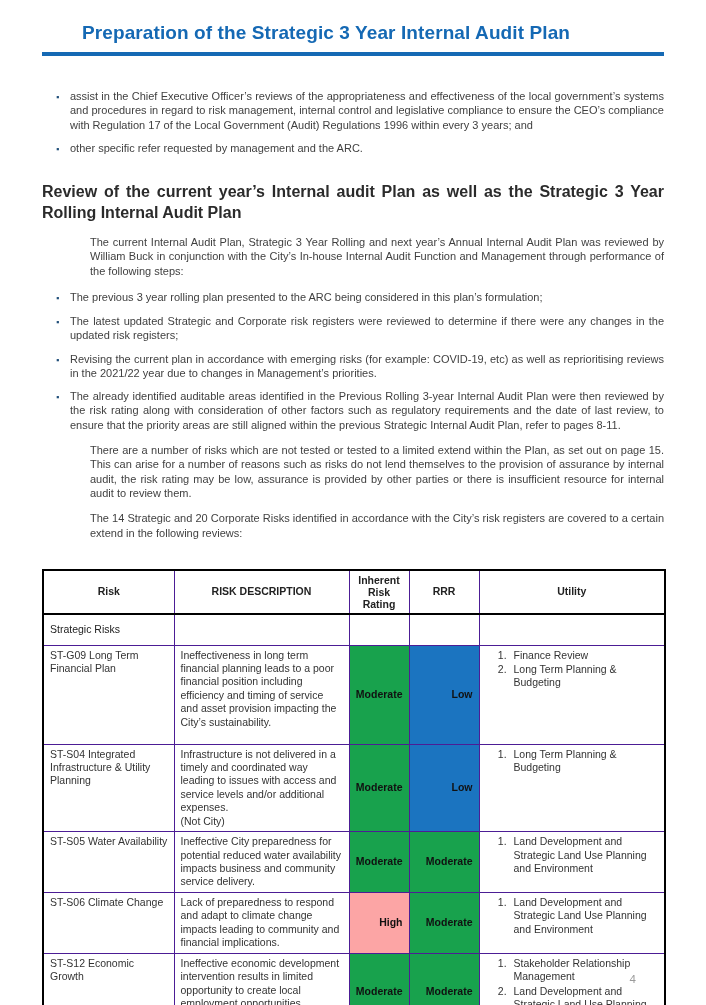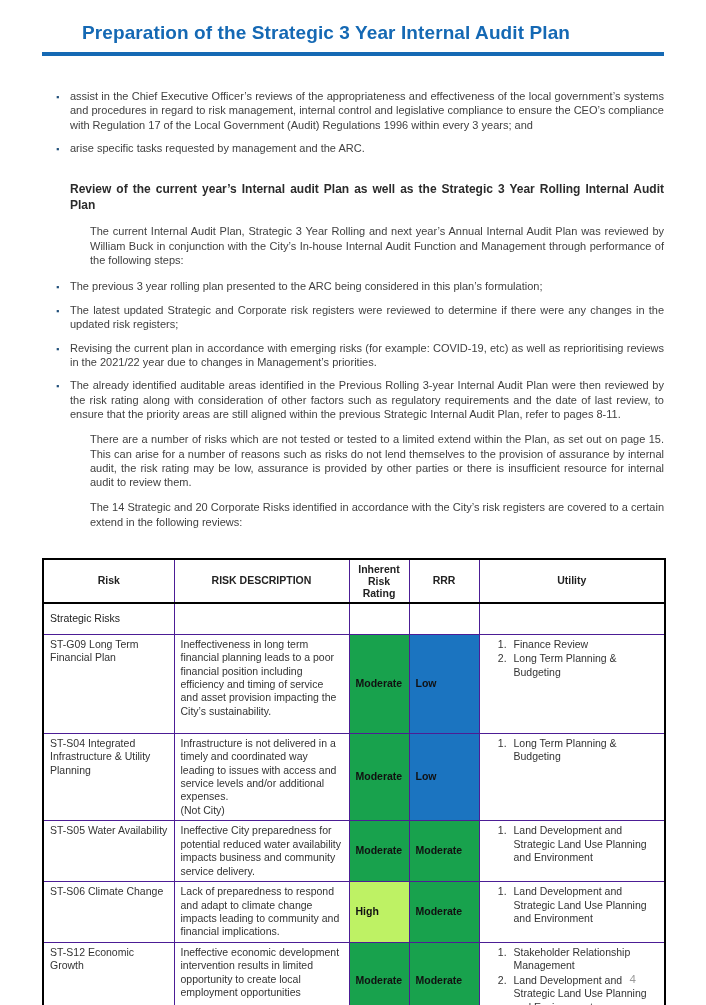--- a/index.html
+++ b/index.html
@@ -21,22 +21,22 @@
   .bullet-item { display:flex; margin-bottom:9px; }
   .bullet-marker {
     flex:0 0 14px; margin-left:14px; font-size:9px; line-height:14px;
     color:#1f4e79; margin-top:1px;
   }
   .bullet-text {
     flex:1; font-size:11px; line-height:1.3; text-align:justify;
   }
 
   .section-heading {
-    margin-top:25px; font-size:12px; font-weight:bold; color:#2b2b2b;
-    line-height:1.35; text-align:justify;margin-left:28px;
+    margin-top:25px; font-size:16px; font-weight:bold; color:#2b2b2b;
+    line-height:1.35; text-align:justify;
   }
   .para {
     margin-top:11px; font-size:11px; line-height:1.3; text-align:justify;margin-left:48px;
   }
 
   table.risk-table {
     margin-top:29px; width:622px; border-collapse:collapse;
     border:2px solid #000; font-size:10.5px; color:#333;
     table-layout:fixed;
   }
@@ -44,21 +44,21 @@
     border:1px solid #4c1d95; padding:3px 6px; vertical-align:top;
     line-height:1.28;
   }
   .risk-table thead th {
     font-weight:bold; text-align:center; vertical-align:middle;
     height:42px; color:#222; border-bottom:2px solid #000;
   }
   th.multiline { white-space:pre-line; line-height:1.15; }
   tr.group-row td { font-weight:normal; color:#222; height:31px; vertical-align:middle; }
   td.rating-cell {
-    text-align:left; vertical-align:middle; font-weight:bold; color:#111;
+    text-align:right; vertical-align:middle; font-weight:bold; color:#111;
   }
   td.desc-cell { white-space:pre-line; }
   .reviews-list { margin:0 0 0 0; padding-left:24px; }
   .reviews-list li { margin-bottom:1px; padding-left:4px; }
 
   .page-number {
     position:absolute; right:70px; bottom:20px; font-size:11.5px; color:#9a9a9a;
   }
 </style>
 </head>
@@ -70,21 +70,21 @@
     <h1 class="doc-title" style="color: rgb(21, 105, 180);">Preparation of the Strategic 3 Year Internal Audit Plan</h1>
     <div class="title-rule" style="background-color: rgb(21, 105, 180);"></div>
 
     <div class="bullet-list">
       <div class="bullet-item">
         <span class="bullet-marker">▪</span>
         <span class="bullet-text">assist in the Chief Executive Officer’s reviews of the appropriateness and effectiveness of the local government’s systems and procedures in regard to risk management, internal control and legislative compliance to ensure the CEO’s compliance with Regulation 17 of the Local Government (Audit) Regulations 1996 within every 3 years; and</span>
       </div>
       <div class="bullet-item">
         <span class="bullet-marker">▪</span>
-        <span class="bullet-text">arise specific tasks requested by management and the ARC.</span>
+        <span class="bullet-text">other specific refer requested by management and the ARC.</span>
       </div>
     </div>
 
     <h2 class="section-heading">Review of the current year’s Internal audit Plan as well as the Strategic 3 Year Rolling Internal Audit Plan</h2>
 
     <p class="para">The current Internal Audit Plan, Strategic 3 Year Rolling and next year’s Annual Internal Audit Plan was reviewed by William Buck in conjunction with the City’s In-house Internal Audit Function and Management through performance of the following steps:</p>
 
     <div class="bullet-list steps">
       <div class="bullet-item">
         <span class="bullet-marker">▪</span>
@@ -169,21 +169,21 @@
           <td>
             <ol class="reviews-list">
               <li>Land Development and Strategic Land Use Planning and Environment</li>
             </ol>
           </td>
         </tr>
 
         <tr style="height:57px">
           <td>ST-S06 Climate Change</td>
           <td class="desc-cell">Lack of preparedness to respond and adapt to climate change impacts leading to community and financial implications.</td>
-          <td class="rating-cell" style="background-color: #bef264;">High</td>
+          <td class="rating-cell" style="background-color: #fca5a5;">High</td>
           <td class="rating-cell" style="background-color: rgb(24, 162, 77);">Moderate</td>
           <td>
             <ol class="reviews-list">
               <li>Land Development and Strategic Land Use Planning and Environment</li>
             </ol>
           </td>
         </tr>
 
         <tr style="height:62px">
           <td>ST-S12 Economic Growth</td>

